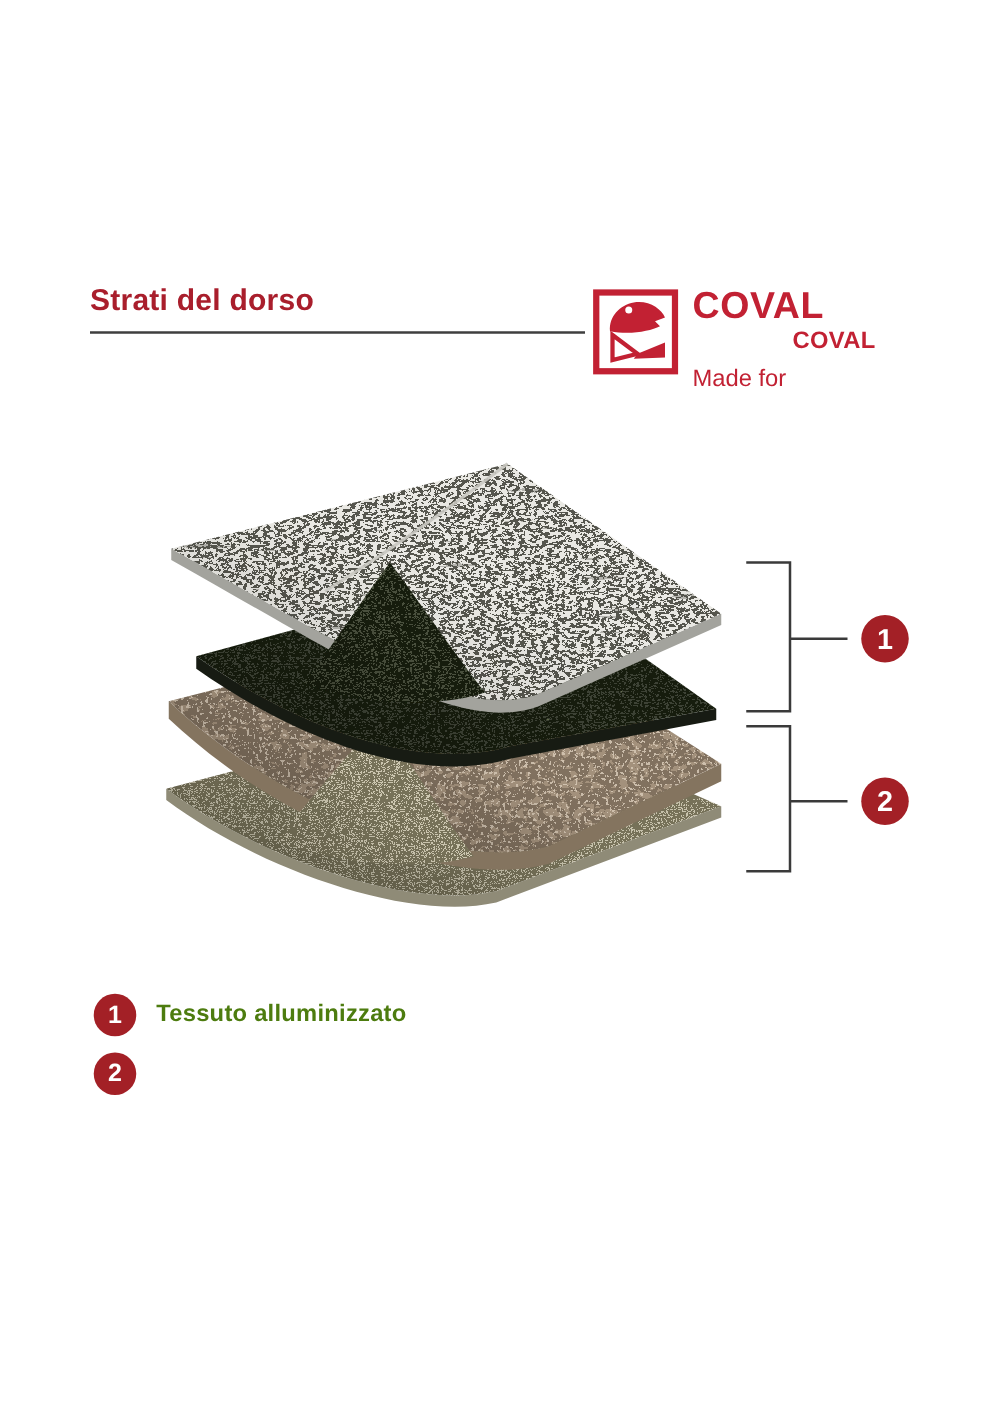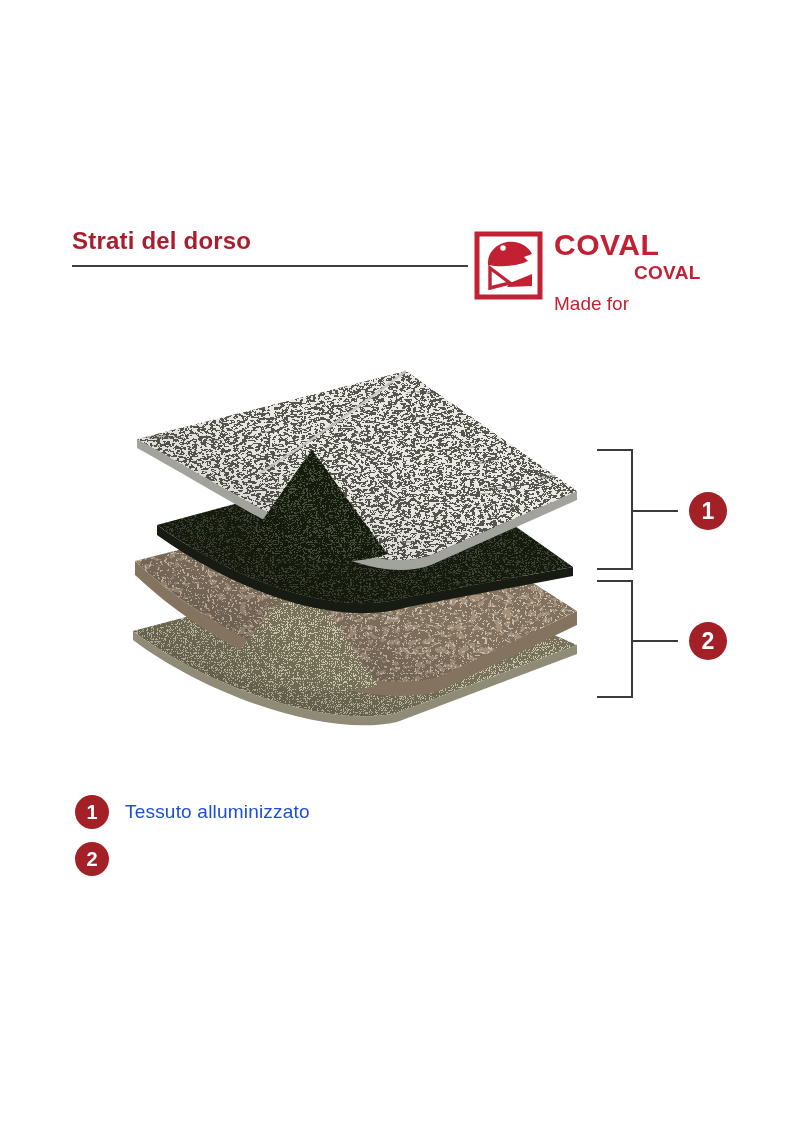--- a/index.html
+++ b/index.html
@@ -36,21 +36,21 @@
   .badge-1{left:689px;top:492px;}
   .badge-2{left:689px;top:622px;}
   
   .legend{position:absolute;left:75px;top:795px;display:flex;flex-direction:column;gap:13px;}
   .legend-row{display:flex;align-items:center;gap:16px;height:34px;}
   .legend-badge{
     flex:0 0 34px;width:34px;height:34px;border-radius:50%;
     background:#a32026;color:#ffffff;font-weight:bold;font-size:20px;
     display:flex;align-items:center;justify-content:center;
   }
-  .legend-label{font-size:19px;color:#1d4ed8;letter-spacing:.2px;}
+  .legend-label{font-size:19px;color:#4d7c0f;letter-spacing:.2px;font-weight:bold;}
 </style>
 <title>SCTKA – Strati del dorso</title></head>
 <body>
 
 <div class="page">
 
   <div class="section-title">Strati del dorso</div>
   <div class="divider"></div>
 
   <div class="logo">

